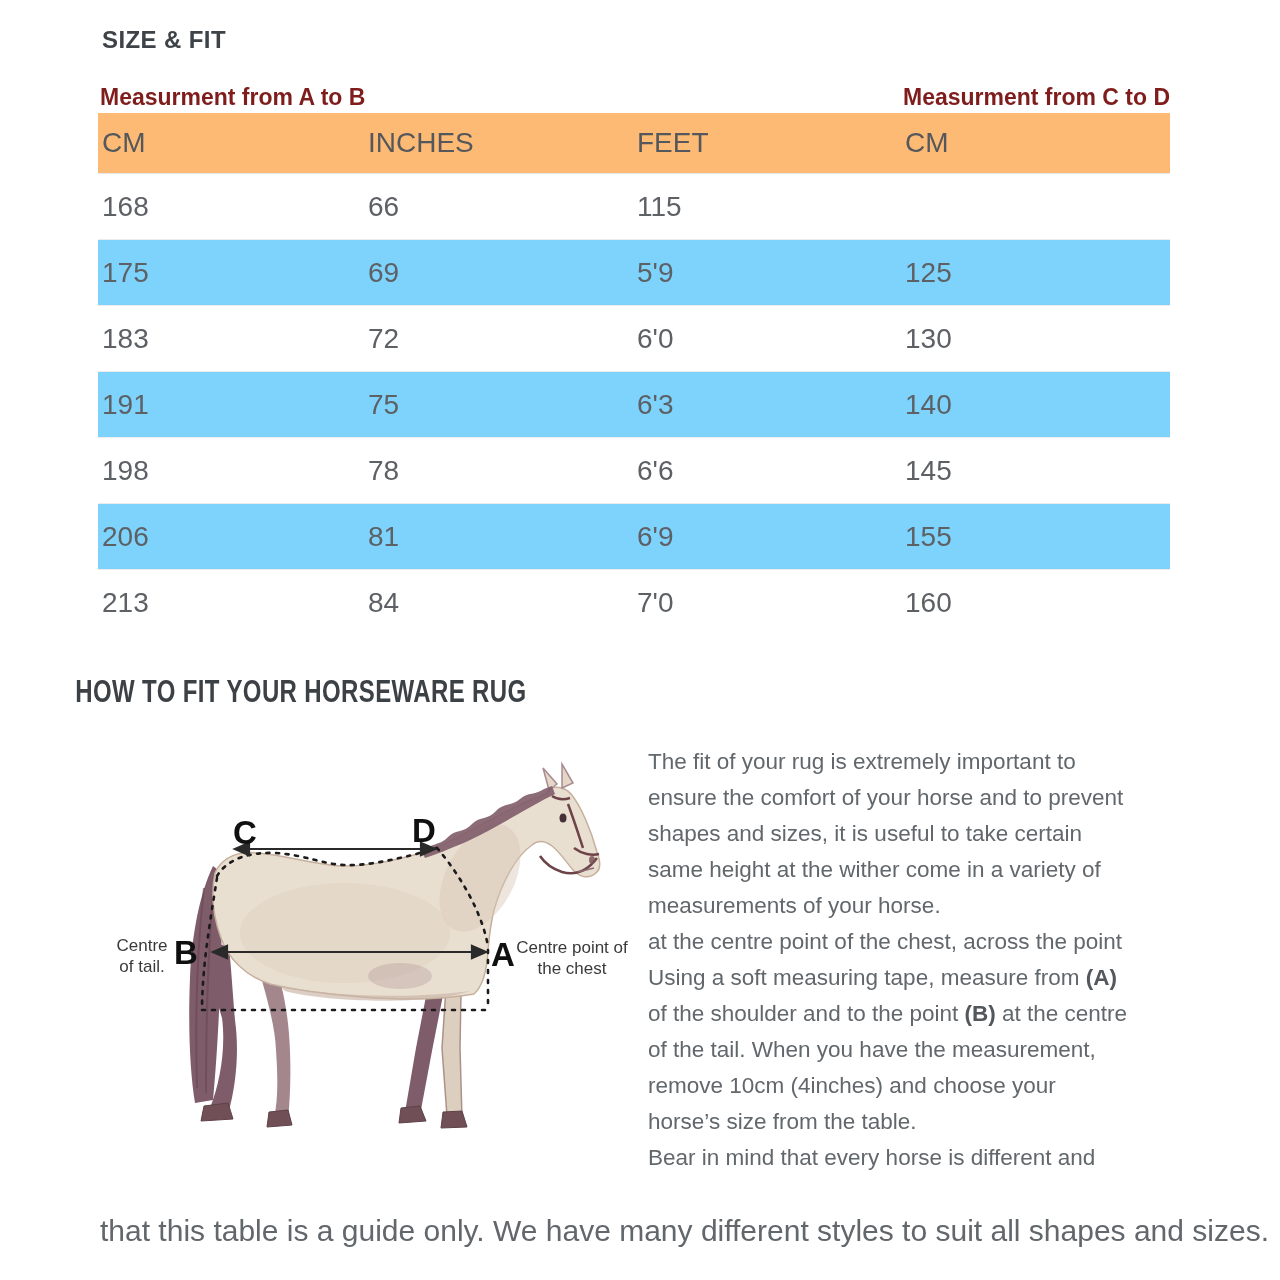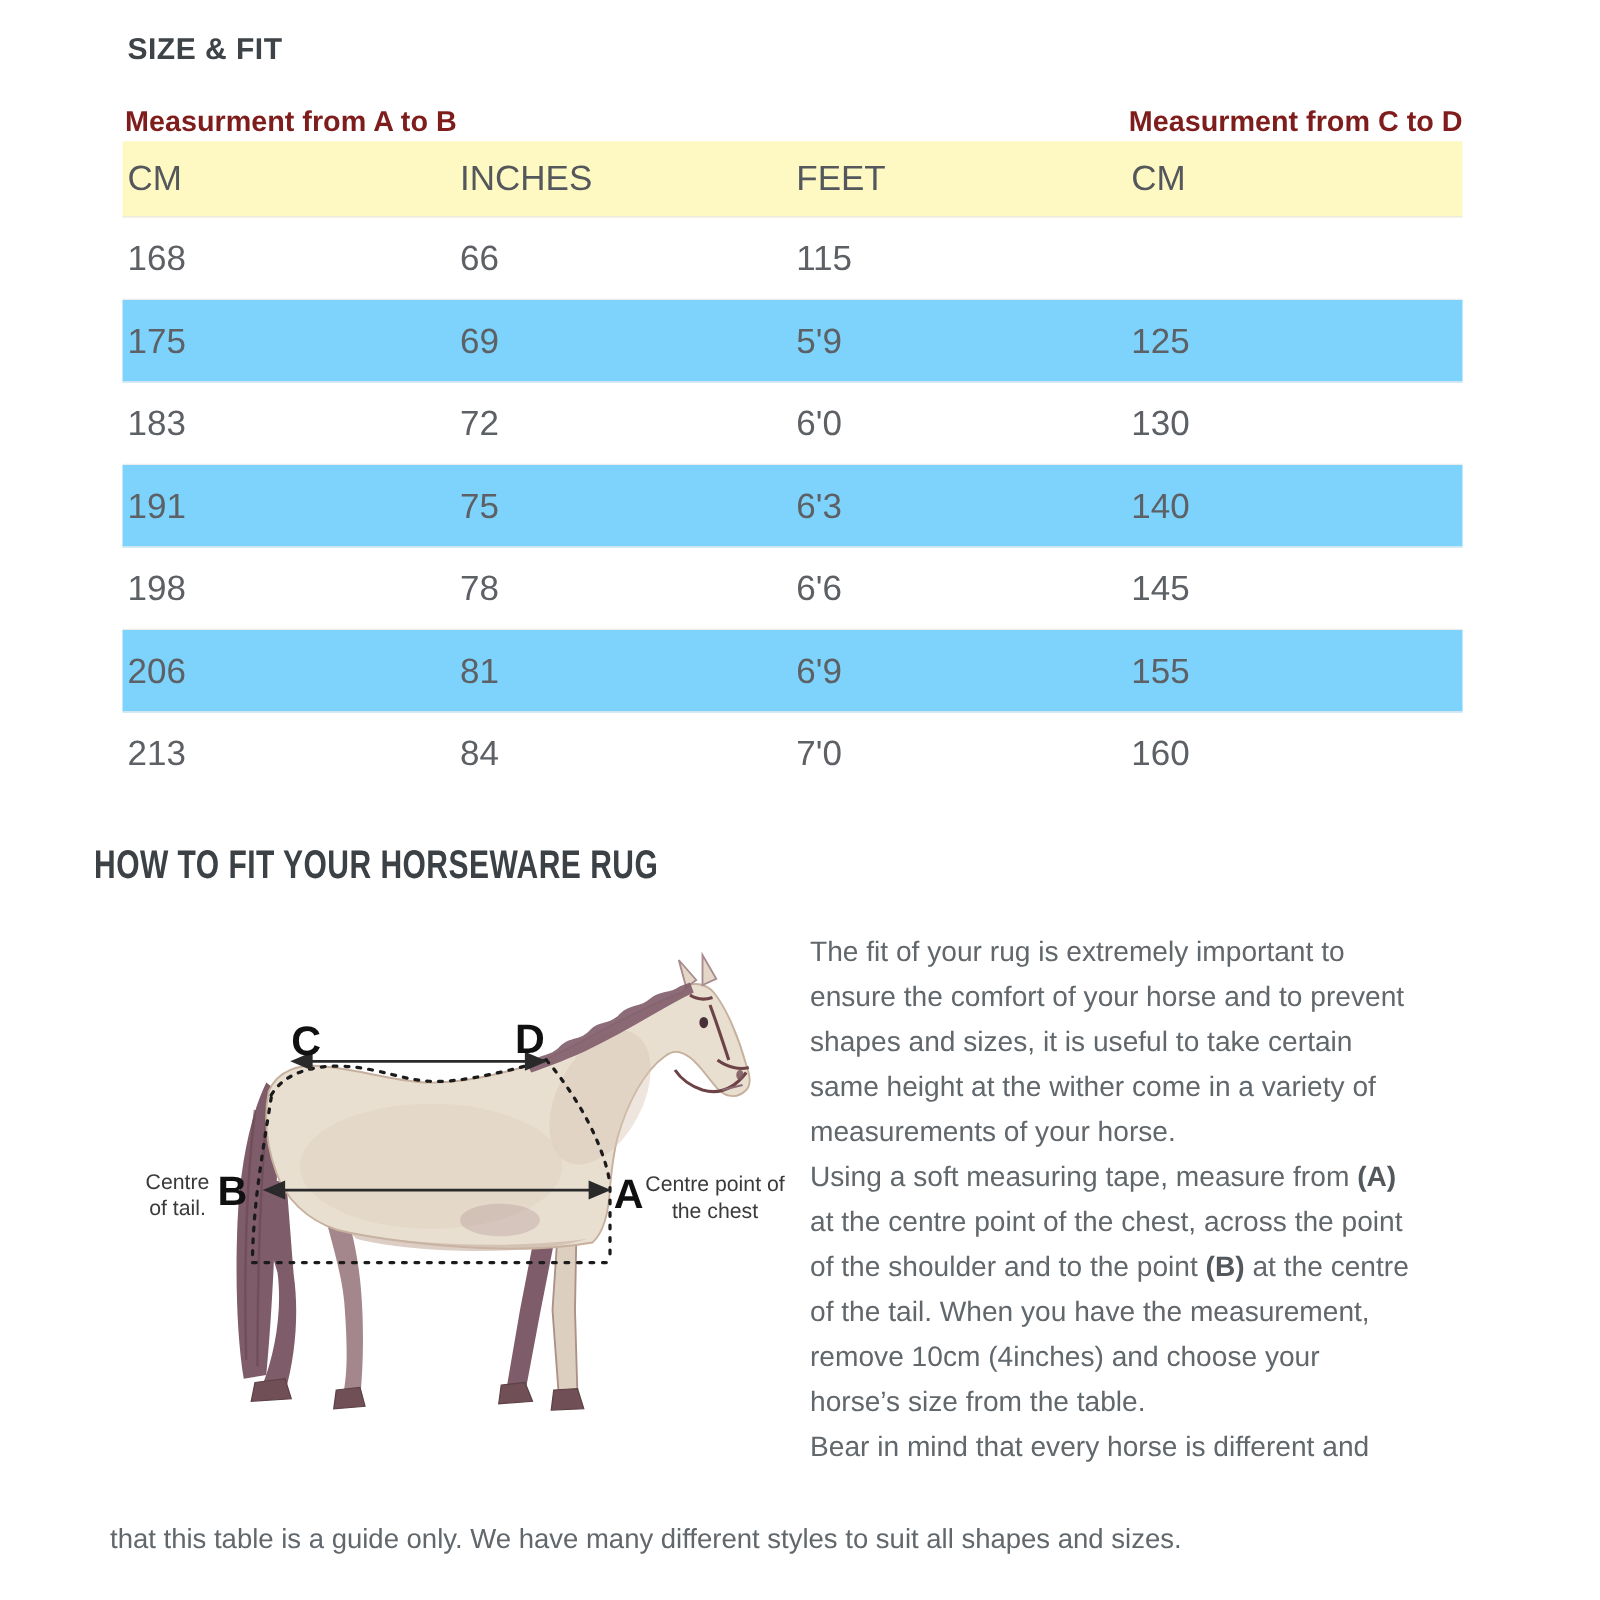--- a/index.html
+++ b/index.html
@@ -11,38 +11,38 @@
       color:#3e4347;letter-spacing:.4px;}
   .subhead{position:absolute;top:84px;font-size:23px;font-weight:bold;color:#7f1d1d;}
   .subhead.left{left:100px;}
   .subhead.right{left:903px;}
 
   
   .size-table{position:absolute;left:98px;top:113px;width:1072px;}
   .t-row{display:grid;grid-template-columns:266px 269px 268px 269px;
          height:65px;align-items:center;border-bottom:1px solid #ececee;
          font-size:28px;color:#5d6165;}
-  .t-row.head{height:60px;background:#fef9c3;color:#54585c;border-bottom:1px solid #e7e7e9;}
+  .t-row.head{height:60px;background:#fdba74;color:#54585c;border-bottom:1px solid #e7e7e9;}
   .t-row.alt{background:#7dd3fc;}
   .t-row:last-child{border-bottom:none;}
   .t-cell{padding-left:4px;}
 
   .h2-wrap{position:absolute;left:0;top:673px;width:1280px;text-align:left;}
   .h2{display:inline-block;font-size:32px;font-weight:bold;color:#3c4146;
       transform:scaleX(.75);transform-origin:center;white-space:nowrap;letter-spacing:.5px;}
 
   
   .fit-figure{position:absolute;left:100px;top:748px;width:548px;height:470px;}
 
   
   .fit-text{position:absolute;left:648px;top:744px;width:540px;
             font-size:22.5px;color:#61676b;}
   .fit-text .line{display:block;height:36px;line-height:36px;white-space:nowrap;}
   .fit-text .b, .fw-line .b{font-weight:bold;color:#53585c;}
-  .fw-line{position:absolute;left:88px;top:1213px;width:1120px;font-size:22px;
+  .fw-line{position:absolute;left:100px;top:1213px;width:1120px;font-size:30px;
            color:#61676b;height:36px;line-height:36px;white-space:nowrap;}
 
   svg text{font-family:"Liberation Sans", sans-serif;}
   .diag-letter{font-size:33px;font-weight:bold;fill:#101010;}
   .diag-caption{font-size:17px;fill:#3a3a3a;}
 </style>
 </head>
 <body>
 
 <div class="h1">SIZE &amp; FIT</div>
@@ -175,21 +175,21 @@
   <text class="diag-caption" x="472" y="226" text-anchor="middle">the chest</text>
 </svg>
 </div>
 
 <div class="fit-text" id="fit-text">
     <span class="line"><span>The fit of your rug is extremely important to</span></span>
     <span class="line"><span>ensure the comfort of your horse and to prevent</span></span>
     <span class="line"><span>shapes and sizes, it is useful to take certain</span></span>
     <span class="line"><span>same height at the wither come in a variety of</span></span>
     <span class="line"><span>measurements of your horse.</span></span>
+    <span class="line"><span>at the centre point of the chest, across the point</span></span>
     <span class="line"><span>Using a soft measuring tape, measure from </span><span class="b">(A)</span></span>
-    <span class="line"><span>at the centre point of the chest, across the point</span></span>
     <span class="line"><span>of the shoulder and to the point </span><span class="b">(B)</span><span> at the centre</span></span>
     <span class="line"><span>of the tail. When you have the measurement,</span></span>
     <span class="line"><span>remove 10cm (4inches) and choose your</span></span>
     <span class="line"><span>horse’s size from the table.</span></span>
     <span class="line"><span>Bear in mind that every horse is different and</span></span>
   </div>
 <div class="fw-line" id="fw-line"><span class="line"><span>that this table is a guide only. We have many different styles to suit all shapes and sizes.</span></span></div>
 
 </body></html>

